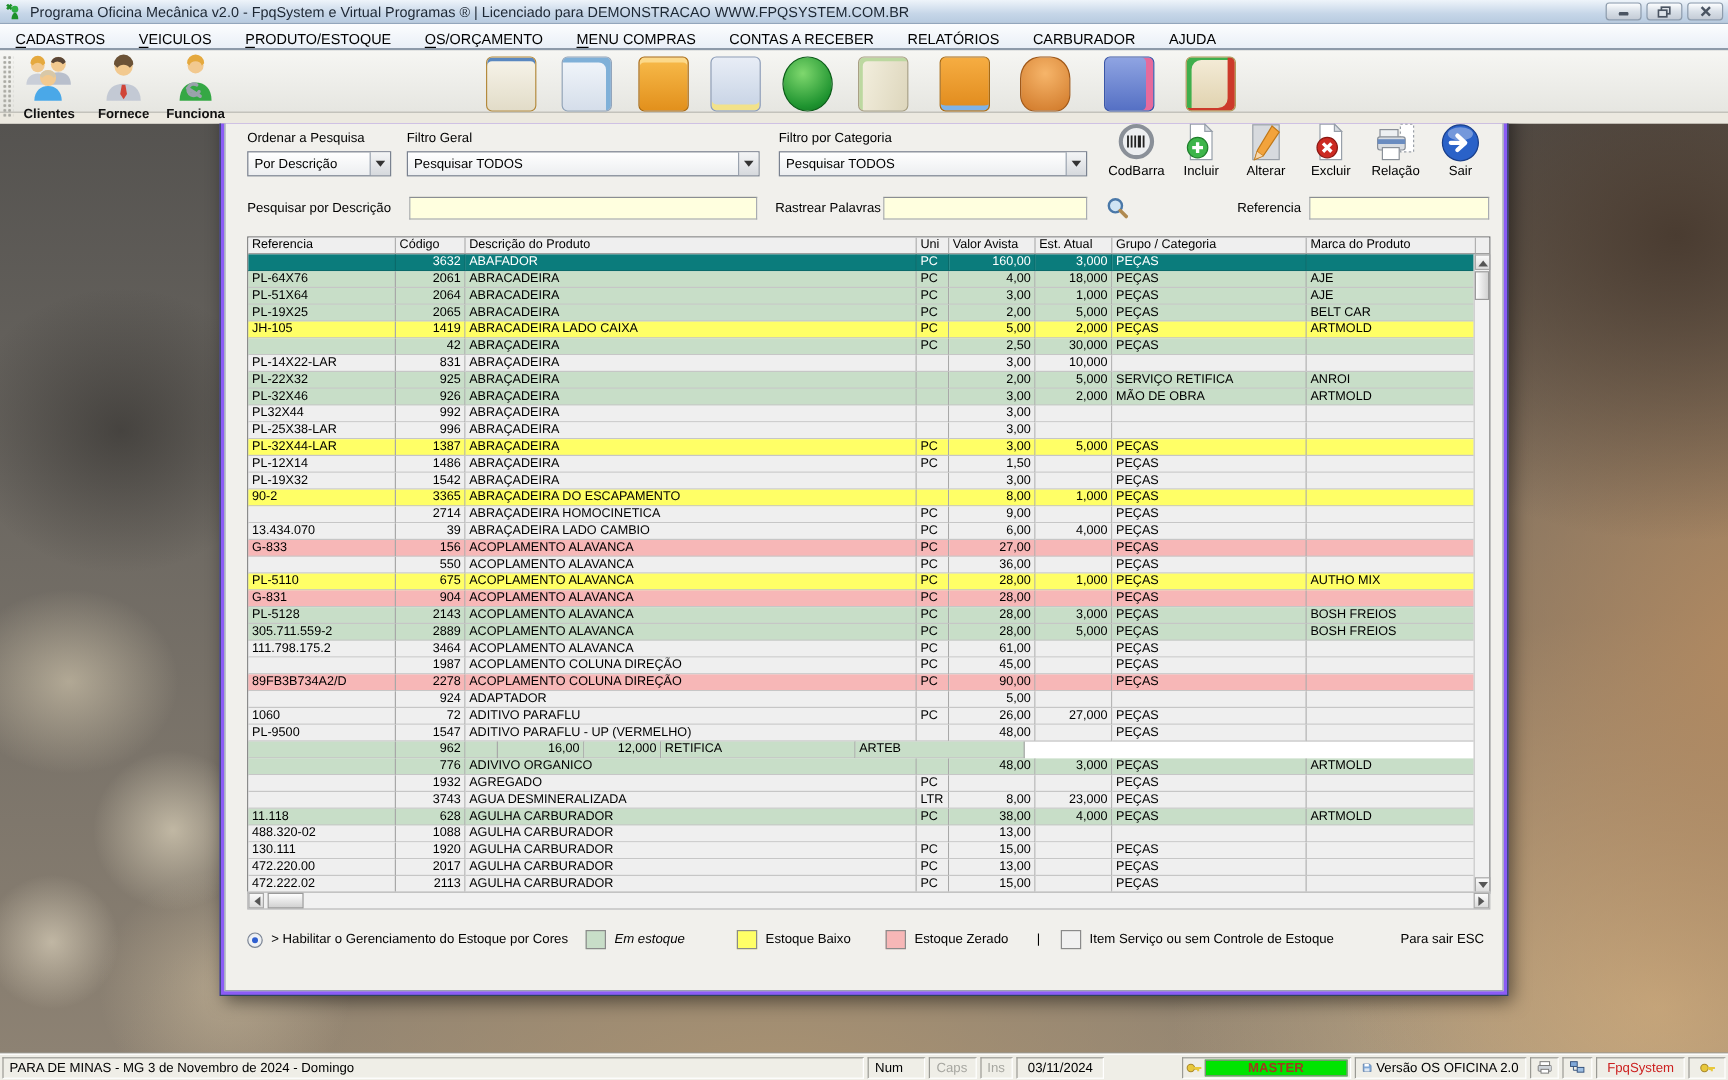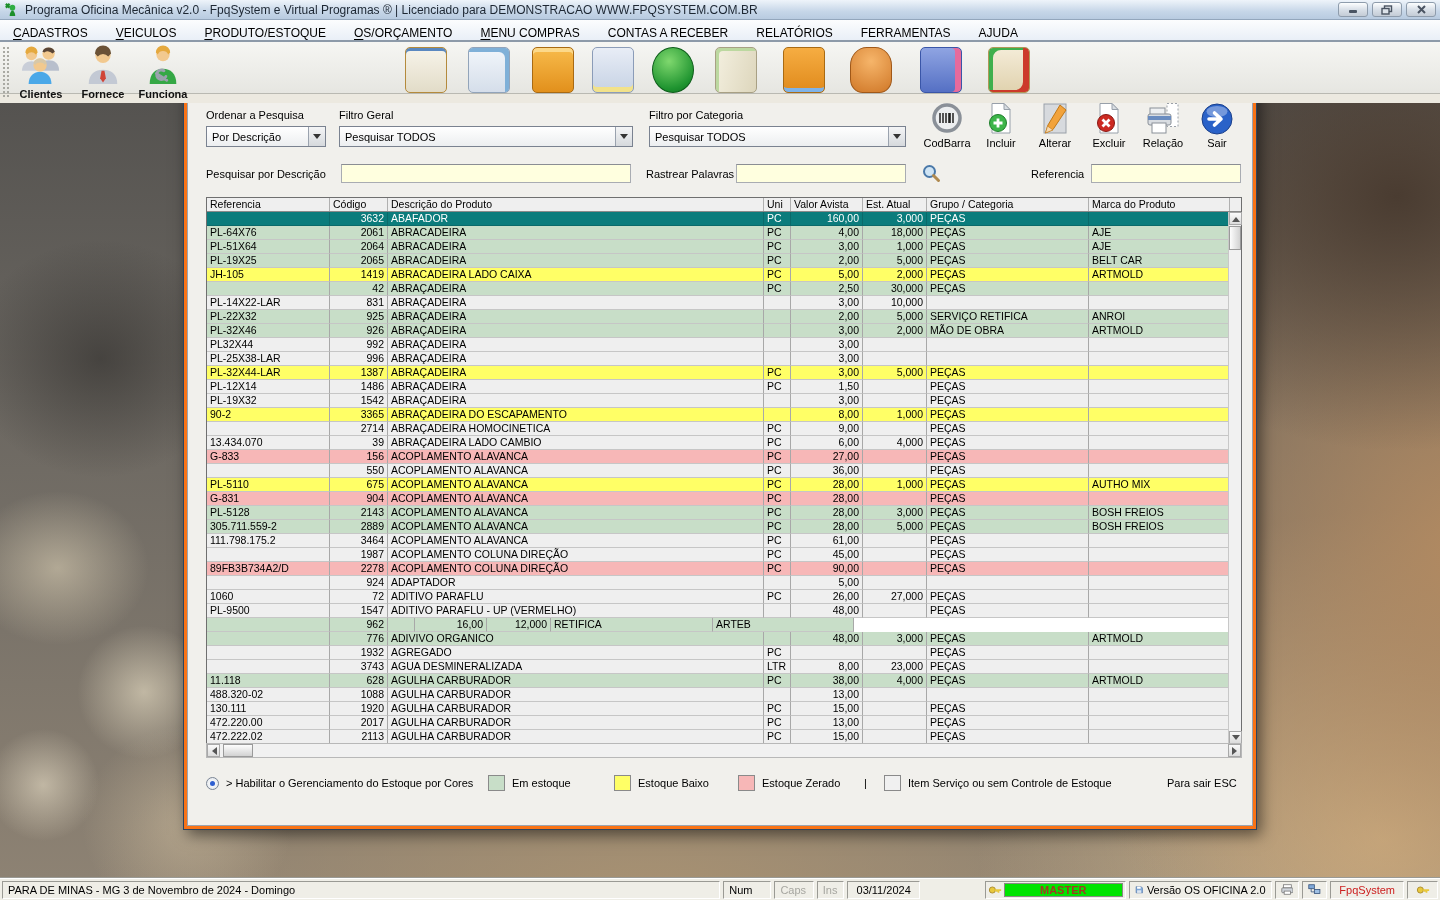--- a/index.html
+++ b/index.html
@@ -54,21 +54,21 @@
       radial-gradient(150px 140px at 13% 93%, rgba(214,196,164,.5), transparent 70%),
       radial-gradient(190px 170px at 7% 33%, rgba(42,40,38,.55), transparent 70%),
       radial-gradient(420px 340px at 97% 12%, #4a3c31, transparent 75%),
       radial-gradient(560px 640px at 102% 58%, #b28a61, transparent 78%),
       radial-gradient(520px 420px at 96% 95%, #d0b489, transparent 78%),
       radial-gradient(700px 320px at 45% 104%, #a99272, transparent 80%),
       linear-gradient(180deg, #555350 0%, #6b6761 38%, #7b746a 68%, #8d8273 100%); }
 
   
   .dialog { position:absolute; left:183px; top:-31px; width:1074px; height:758px;
-    background:#f97316; border:1px solid #2c4460; padding:3px; box-shadow:4px 5px 14px rgba(0,0,0,.5); }
+    background:#8b5cf6; border:1px solid #2c4460; padding:3px; box-shadow:4px 5px 14px rgba(0,0,0,.5); }
   .dlg-inner { position:relative; width:1066px; height:750px; background:#f1f0ec; border:1px solid #9aa4b2; }
 
   .flabel { position:absolute; font-size:11px; color:#000; white-space:nowrap; }
   .dropdown { position:absolute; height:21px; border:1px solid #7a8290;
     background:linear-gradient(#ffffff,#eceef0); display:flex; align-items:center; }
   .dropdown .val { font-size:11px; color:#000; padding-left:5px; flex:1; white-space:nowrap; overflow:hidden; }
   .dd-arrow { width:17px; height:100%; border-left:1px solid #9aa2ae;
     background:linear-gradient(#f4f5f6,#d6d9dd); display:flex; align-items:center; justify-content:center; }
   .dd-arrow::after { content:""; border:4px solid transparent; border-top:5px solid #333; margin-top:4px; }
   .tinput { position:absolute; height:19px; background:#ffffdf; border:1px solid #a9acb2;
@@ -168,21 +168,21 @@
   </div>
 
   <div class="menubar">
       <div class="menu-item"><u>C</u>ADASTROS</div>
       <div class="menu-item"><u>V</u>EICULOS</div>
       <div class="menu-item"><u>P</u>RODUTO/ESTOQUE</div>
       <div class="menu-item"><u>O</u>S/ORÇAMENTO</div>
       <div class="menu-item"><u>M</u>ENU COMPRAS</div>
       <div class="menu-item">CONTAS A RECEBER</div>
       <div class="menu-item">RELATÓRIOS</div>
-      <div class="menu-item">FERRAMENTAS</div>
+      <div class="menu-item">CARBURADOR</div>
       <div class="menu-item">AJUDA</div>
     </div>
 
   <div class="toolbar">
     <div class="gripper"></div>
 
     <div class="tbbtn tb-clientes">
       <svg width="44" height="40" viewBox="0 0 44 42">
         <path d="M2 27 c0-7 5-10 10-10 s10 3 10 10z" fill="#c9ced8"></path>
         <circle cx="12" cy="10" r="6" fill="#f2c98f"></circle>
@@ -732,21 +732,21 @@
           <div class="hthumb"></div>
           <div class="sbtn hbtn-right">
               <span class="tri-right"></span>
             </div>
         </div>
 
         <div class="legend">
           <span class="radio"></span>
           <span class="leg-abs" style="left:38px;">&gt; Habilitar o Gerenciamento do Estoque por Cores</span>
           <span class="swatch" style="left: 300px; background: rgb(200, 222, 200);"></span>
-          <span class="leg-abs" style="left:324px;">Em estoque</span>
+          <span class="leg-abs" style="left:324px;font-style:italic;">Em estoque</span>
           <span class="swatch" style="left: 426px; background: rgb(255, 255, 102);"></span>
           <span class="leg-abs" style="left:450px;">Estoque Baixo</span>
           <span class="swatch" style="left: 550px; background: rgb(247, 183, 183);"></span>
           <span class="leg-abs" style="left:574px;">Estoque Zerado</span>
           <span class="leg-abs" style="left:676px;">|</span>
           <span class="swatch" style="left: 696px; background: rgb(240, 240, 240);"></span>
           <span class="leg-abs" style="left:720px;">Item Serviço ou sem Controle de Estoque</span>
           <span class="leg-abs" style="left:979px;">Para sair ESC</span>
         </div>
       </div>

